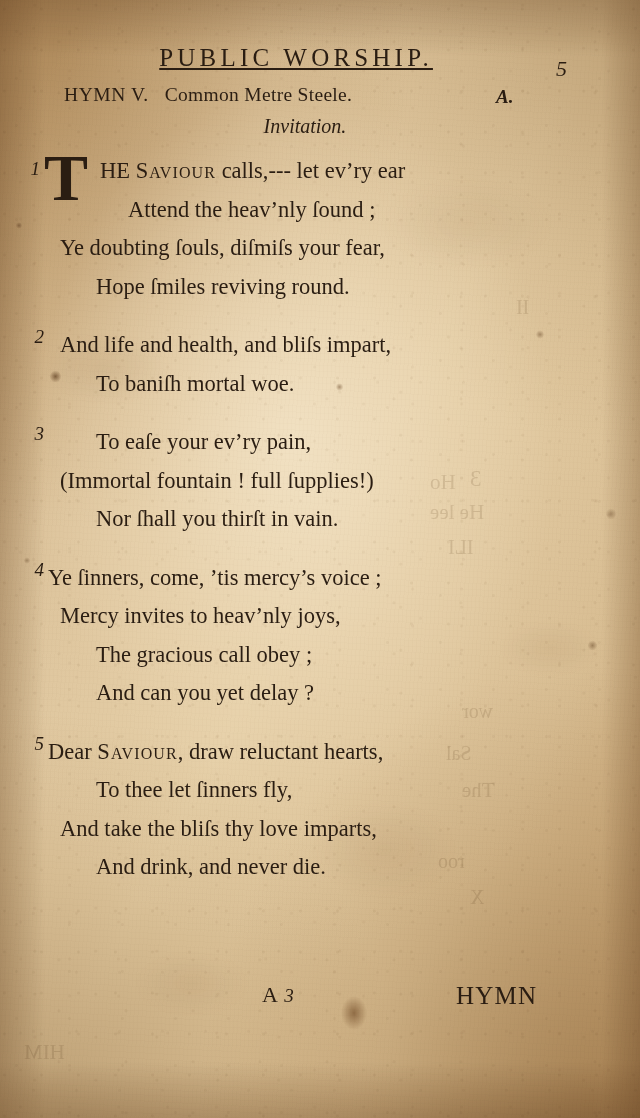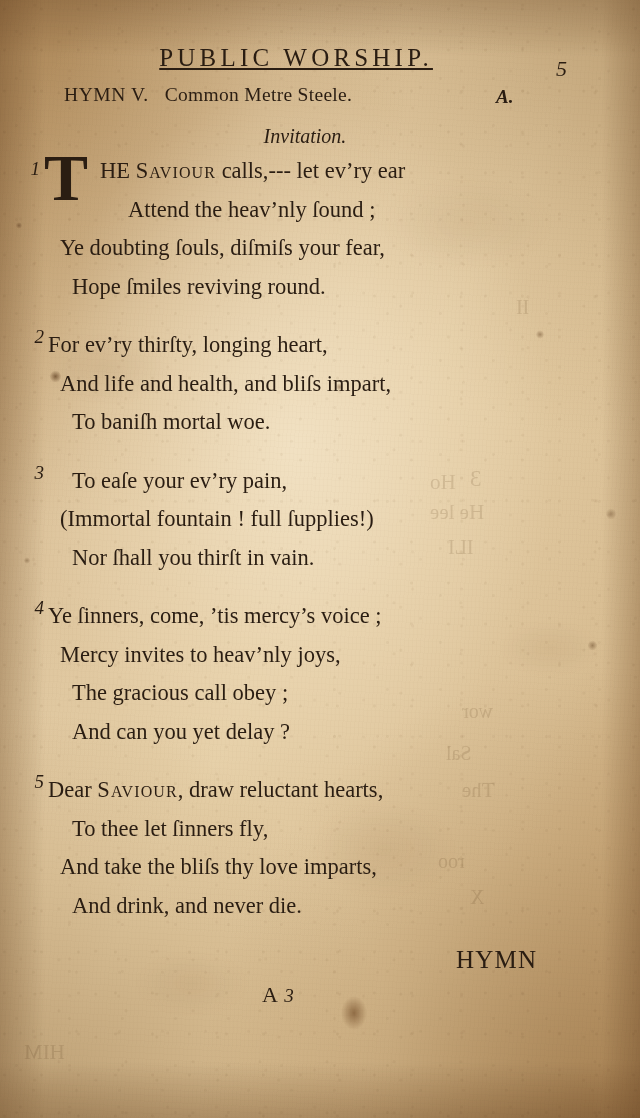--- a/index.html
+++ b/index.html
@@ -119,21 +119,20 @@
   }
 
   .subtitle {
     position: absolute;
     top: 115px; left: 0; right: 0;
     text-align: center;
     padding-right: 30px;
     box-sizing: border-box;
     font-size: 20px;
     font-style: italic;
-    margin-top: 10px;
   }
 
   .stanzas { position: absolute; top: 152px; left: 0; right: 0; }
 
   .stanza { position: relative; margin-bottom: 20px; }
 
   .st-num {
     position: absolute;
     left: 22px;
     top: 0;
@@ -142,21 +141,21 @@
     font-size: 19px;
     font-style: italic;
   }
 
   .vline {
     font-size: 22.5px;
     line-height: 38.5px;
     white-space: nowrap;
     padding-left: 48px;
   }
-  .vline.indent { padding-left: 72px; }
+  .vline.indent { padding-left: 96px; }
   .vline.indent3 { padding-left: 60px; }
 
   
   .stanza-first .st-num { top: 6px; left: 18px; }
   .dropcap {
     position: absolute;
     left: 44px;
     top: -4px;
     font-size: 66px;
     line-height: 60px;
@@ -175,21 +174,21 @@
     position: absolute;
     top: 982px;
     left: 262px;
     font-size: 22px;
     letter-spacing: 1px;
   }
   .footer-sig .digit { font-style: italic; font-size: 19px; }
 
   .catchword {
     position: absolute;
-    top: 946px;
+    top: 982px;
     left: 456px;
     font-size: 25px;
     letter-spacing: 1.2px;
   }
 
   .edge-shade {
     position: absolute;
     inset: 0;
     pointer-events: none;
     mix-blend-mode: multiply;
@@ -250,21 +249,20 @@
         <div class="st-num">1</div>
         <div class="dropcap">T</div>
         <div class="vline l1"><span>HE </span><span class="smallcaps">Saviour</span><span> calls,--- let ev’ry ear</span></div>
         <div class="vline l2">Attend the heav’nly ſound ;</div>
         <div class="vline indent3">Ye doubting ſouls, diſmiſs your fear,</div>
         <div class="vline indent">Hope ſmiles reviving round.</div>
       </div>
 
       <div class="stanza">
         <div class="st-num">2</div>
-        <div class="vline">For ev’ry thirſty, longing heart,</div>
         <div class="vline indent3">And life and health,  and bliſs impart,</div>
         <div class="vline indent">To baniſh mortal woe.</div>
       </div>
 
       <div class="stanza">
         <div class="st-num">3</div>
         <div class="vline indent">To eaſe your ev’ry pain,</div>
         <div class="vline indent3">(Immortal fountain !  full ſupplies!)</div>
         <div class="vline indent">Nor ſhall you thirſt in vain.</div>
       </div>

